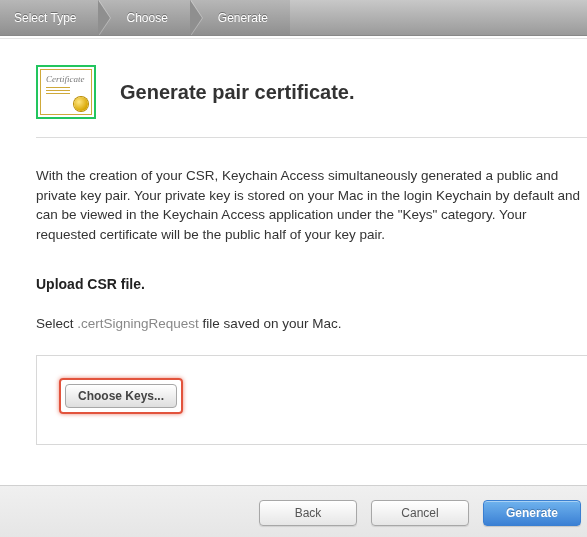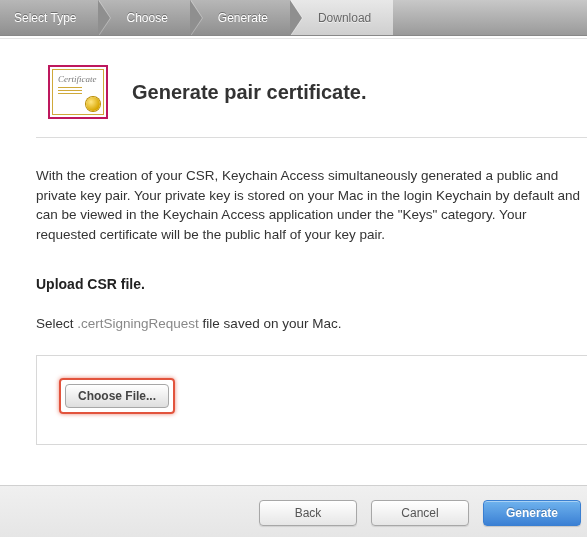--- a/index.html
+++ b/index.html
@@ -47,24 +47,23 @@
   .hr-top { height: 1px; background: #e5e5e5; margin-top: 2px; }
 
   .header {
     display: flex;
     align-items: center;
     gap: 24px;
     padding: 26px 0 18px 36px;
   }
   .cert-icon-wrap {
     width: 60px; height: 54px;
-    border: 2px solid #be185d;
+    border: 2px solid #22c55e;
     padding: 2px;
     background: #fff;
-    margin-left: 12px;
   }
   .cert-icon-inner {
     width: 100%; height: 100%;
     border: 1px solid #cfa93a;
     display: flex;
     flex-direction: column;
     padding: 4px 5px 3px 5px;
     position: relative;
   }
   .cert-label { font-family: Georgia, serif; font-size: 9px; font-style: italic; color: #7a7a7a; }
@@ -175,23 +174,20 @@
 <div class="breadcrumb">
   <div class="crumb">
     <span>Select Type</span>
   </div>
   <div class="crumb">
     <span>Choose</span>
   </div>
   <div class="crumb">
     <span>Generate</span>
   </div>
-  <div class="crumb inactive">
-    <span>Download</span>
-  </div>
 </div>
 <div class="hr-top"></div>
 
 <div class="header">
   <div class="cert-icon-wrap">
     <div class="cert-icon-inner">
       <div class="cert-label">Certificate</div>
       <div class="cert-lines">
           <div></div>
           <div></div>
@@ -208,21 +204,21 @@
 <div class="body">
   <p class="para">With the creation of your CSR, Keychain Access simultaneously generated a public and private key pair. Your private key is stored on your Mac in the login Keychain by default and can be viewed in the Keychain Access application under the "Keys" category. Your requested certificate will be the public half of your key pair.</p>
 
   <div class="section-heading">Upload CSR file.</div>
   <div class="select-line">
     <span>Select </span><span class="mono-ish">.certSigningRequest</span><span> file saved on your Mac.</span>
   </div>
 
   <div class="upload-box">
     <span class="hl">
-      <button type="button" class="choose-btn">Choose File...</button>
+      <button type="button" class="choose-btn">Choose Keys...</button>
     </span>
   </div>
 </div>
 
 <div class="footer">
   <button type="button" class="btn">Back</button>
   <button type="button" class="btn">Cancel</button>
   <button type="button" class="btn primary">Generate</button>
 </div>
 

